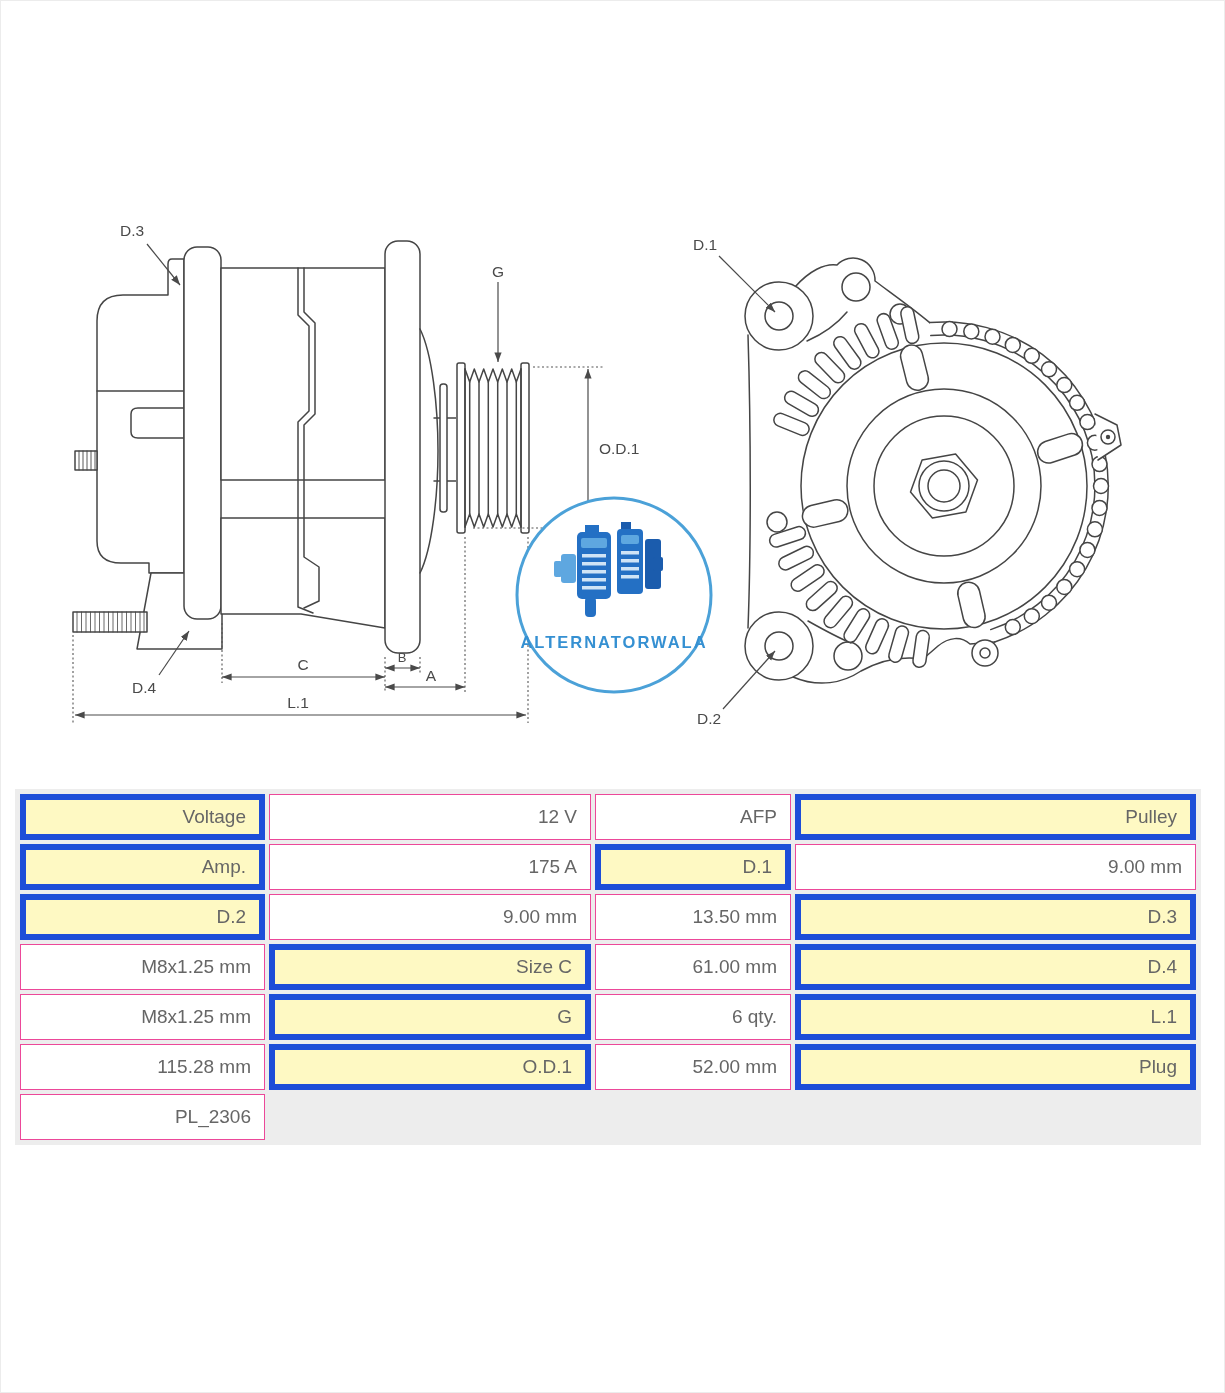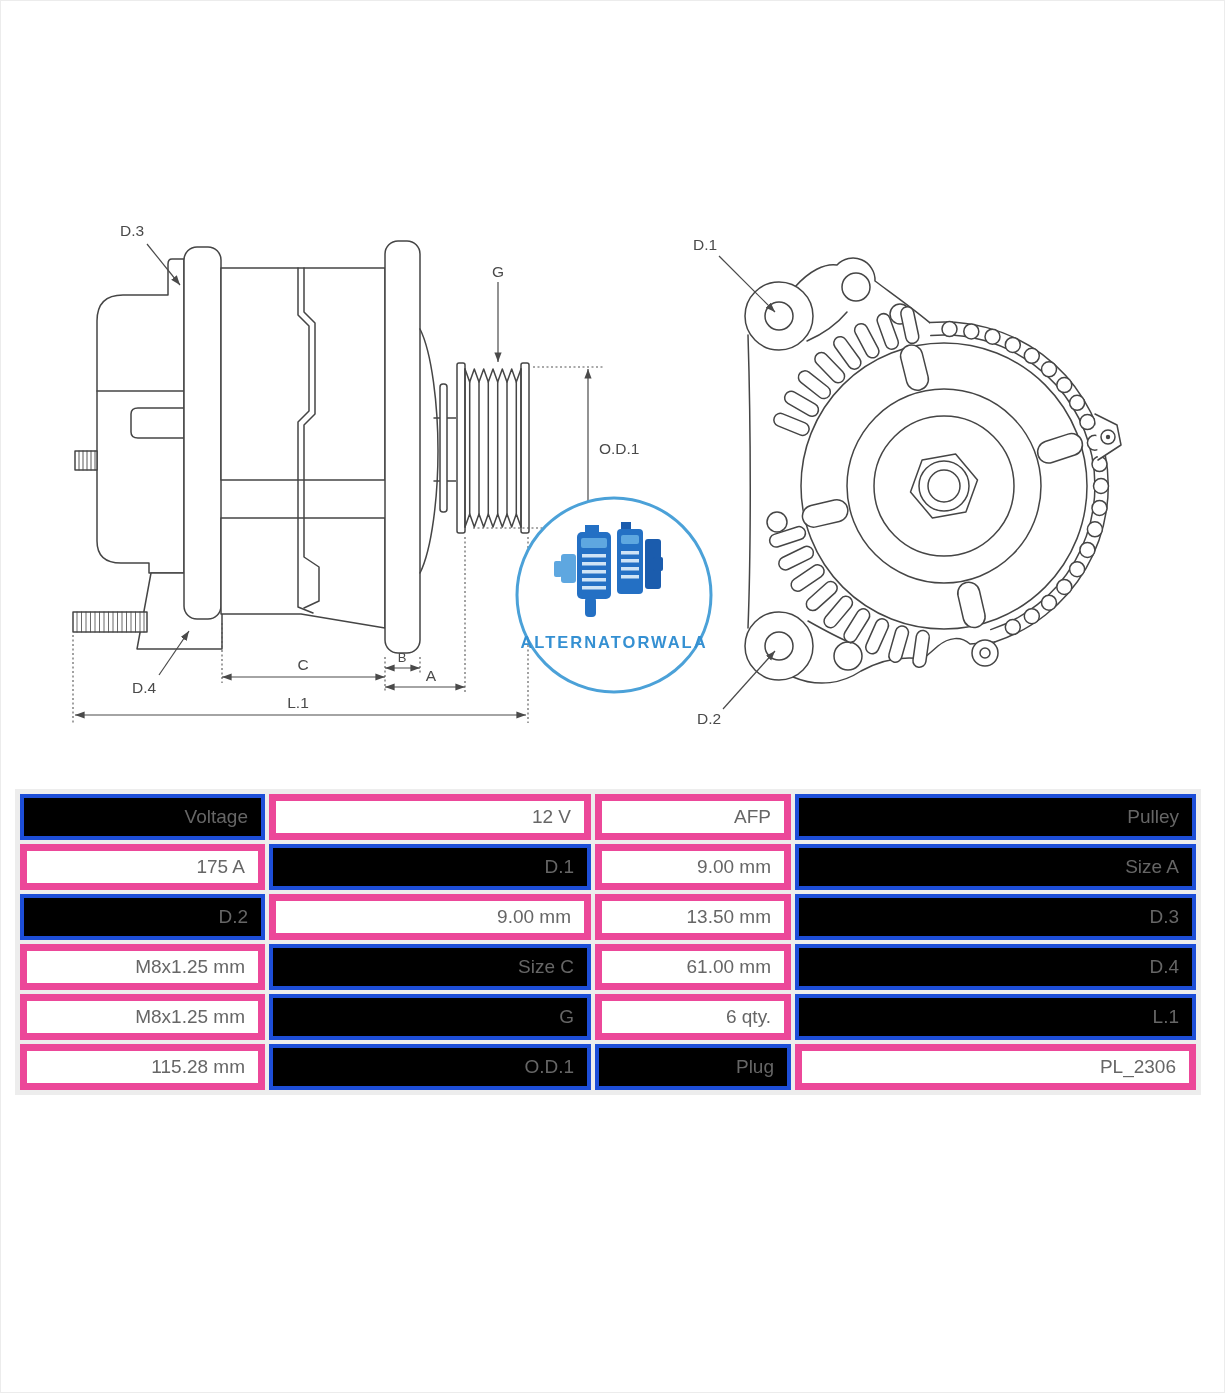--- a/index.html
+++ b/index.html
@@ -28,22 +28,22 @@
     grid-template-columns:245px 322px 196px 1fr;
     grid-auto-rows:46px;
     gap:4px;
   }
   .cell{
     display:flex;align-items:center;justify-content:flex-end;
     padding-right:13px;
     font-size:19px;color:#666;
     white-space:nowrap;
   }
-  .cell.label{background:#000000;border:4px solid #1d4ed8;}
-  .cell.value{background:#ffffff;border:7px solid #ec4899;}
+  .cell.label{background:#fef9c3;border:6px solid #1d4ed8;}
+  .cell.value{background:#ffffff;border:1px solid #ec4899;}
 </style>
 </head>
 <body>
 
 <div id="page">
 
   <svg id="drawing" width="1225" height="782" viewBox="0 0 1225 782">
     <defs>
       <marker id="ah" markerWidth="9" markerHeight="7" refX="8" refY="3" orient="auto-start-reverse">
         <path d="M0,0 L8,3 L0,6 Z" fill="#4a4a4a"></path>
@@ -260,40 +260,41 @@
       <text x="613" y="647" text-anchor="middle" font-size="16.5" font-weight="bold" letter-spacing="2" fill="#3590d2">ALTERNATORWALA</text>
     </g>
   </svg>
 
   <div id="spec-table">
     <div class="cell label">Voltage</div>
     <div class="cell value">12 V</div>
     <div class="cell value">AFP</div>
     <div class="cell label">Pulley</div>
 
+    <div class="cell label">Amp.</div>
     <div class="cell value">175 A</div>
     <div class="cell label">D.1</div>
     <div class="cell value">9.00 mm</div>
 
-    <div class="cell label">Size A</div>
     <div class="cell label">D.2</div>
     <div class="cell value">9.00 mm</div>
 
     <div class="cell value">13.50 mm</div>
     <div class="cell label">D.3</div>
     <div class="cell value">M8x1.25 mm</div>
 
     <div class="cell label">Size C</div>
     <div class="cell value">61.00 mm</div>
     <div class="cell label">D.4</div>
     <div class="cell value">M8x1.25 mm</div>
 
     <div class="cell label">G</div>
     <div class="cell value">6 qty.</div>
     <div class="cell label">L.1</div>
     <div class="cell value">115.28 mm</div>
 
     <div class="cell label">O.D.1</div>
+    <div class="cell value">52.00 mm</div>
     <div class="cell label">Plug</div>
     <div class="cell value">PL_2306</div>
   </div>
 
 </div>
 
 </body></html>

